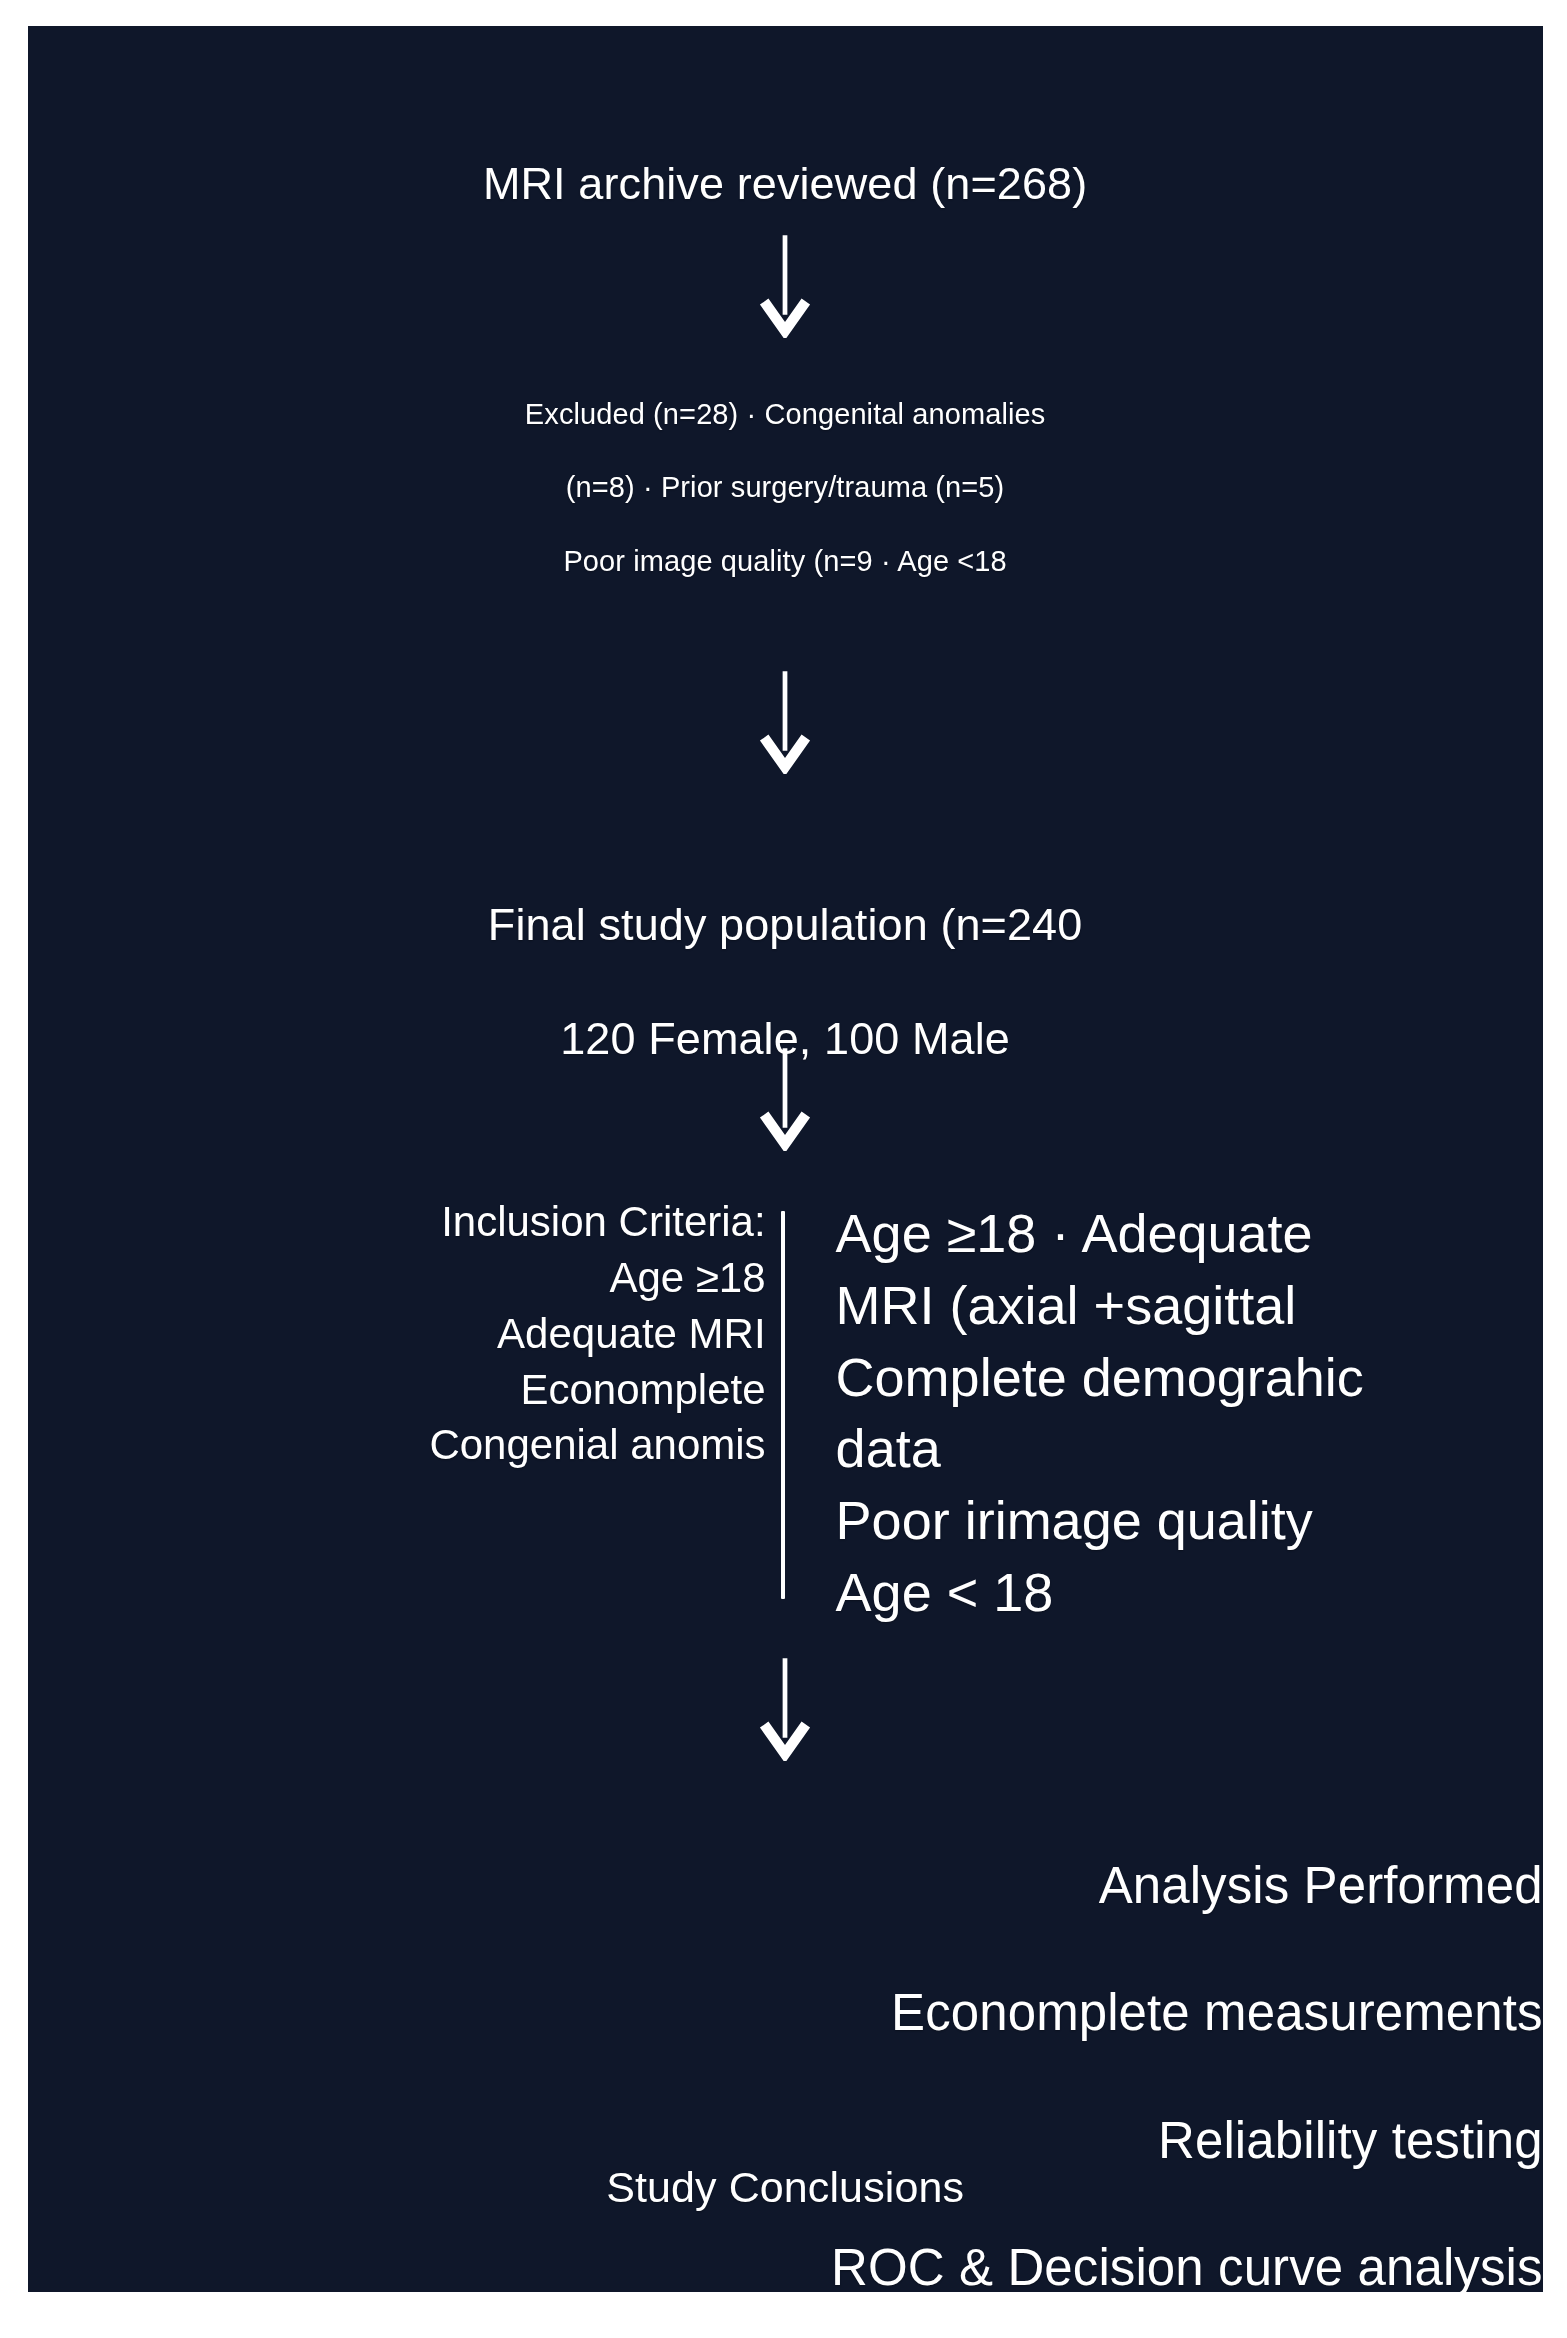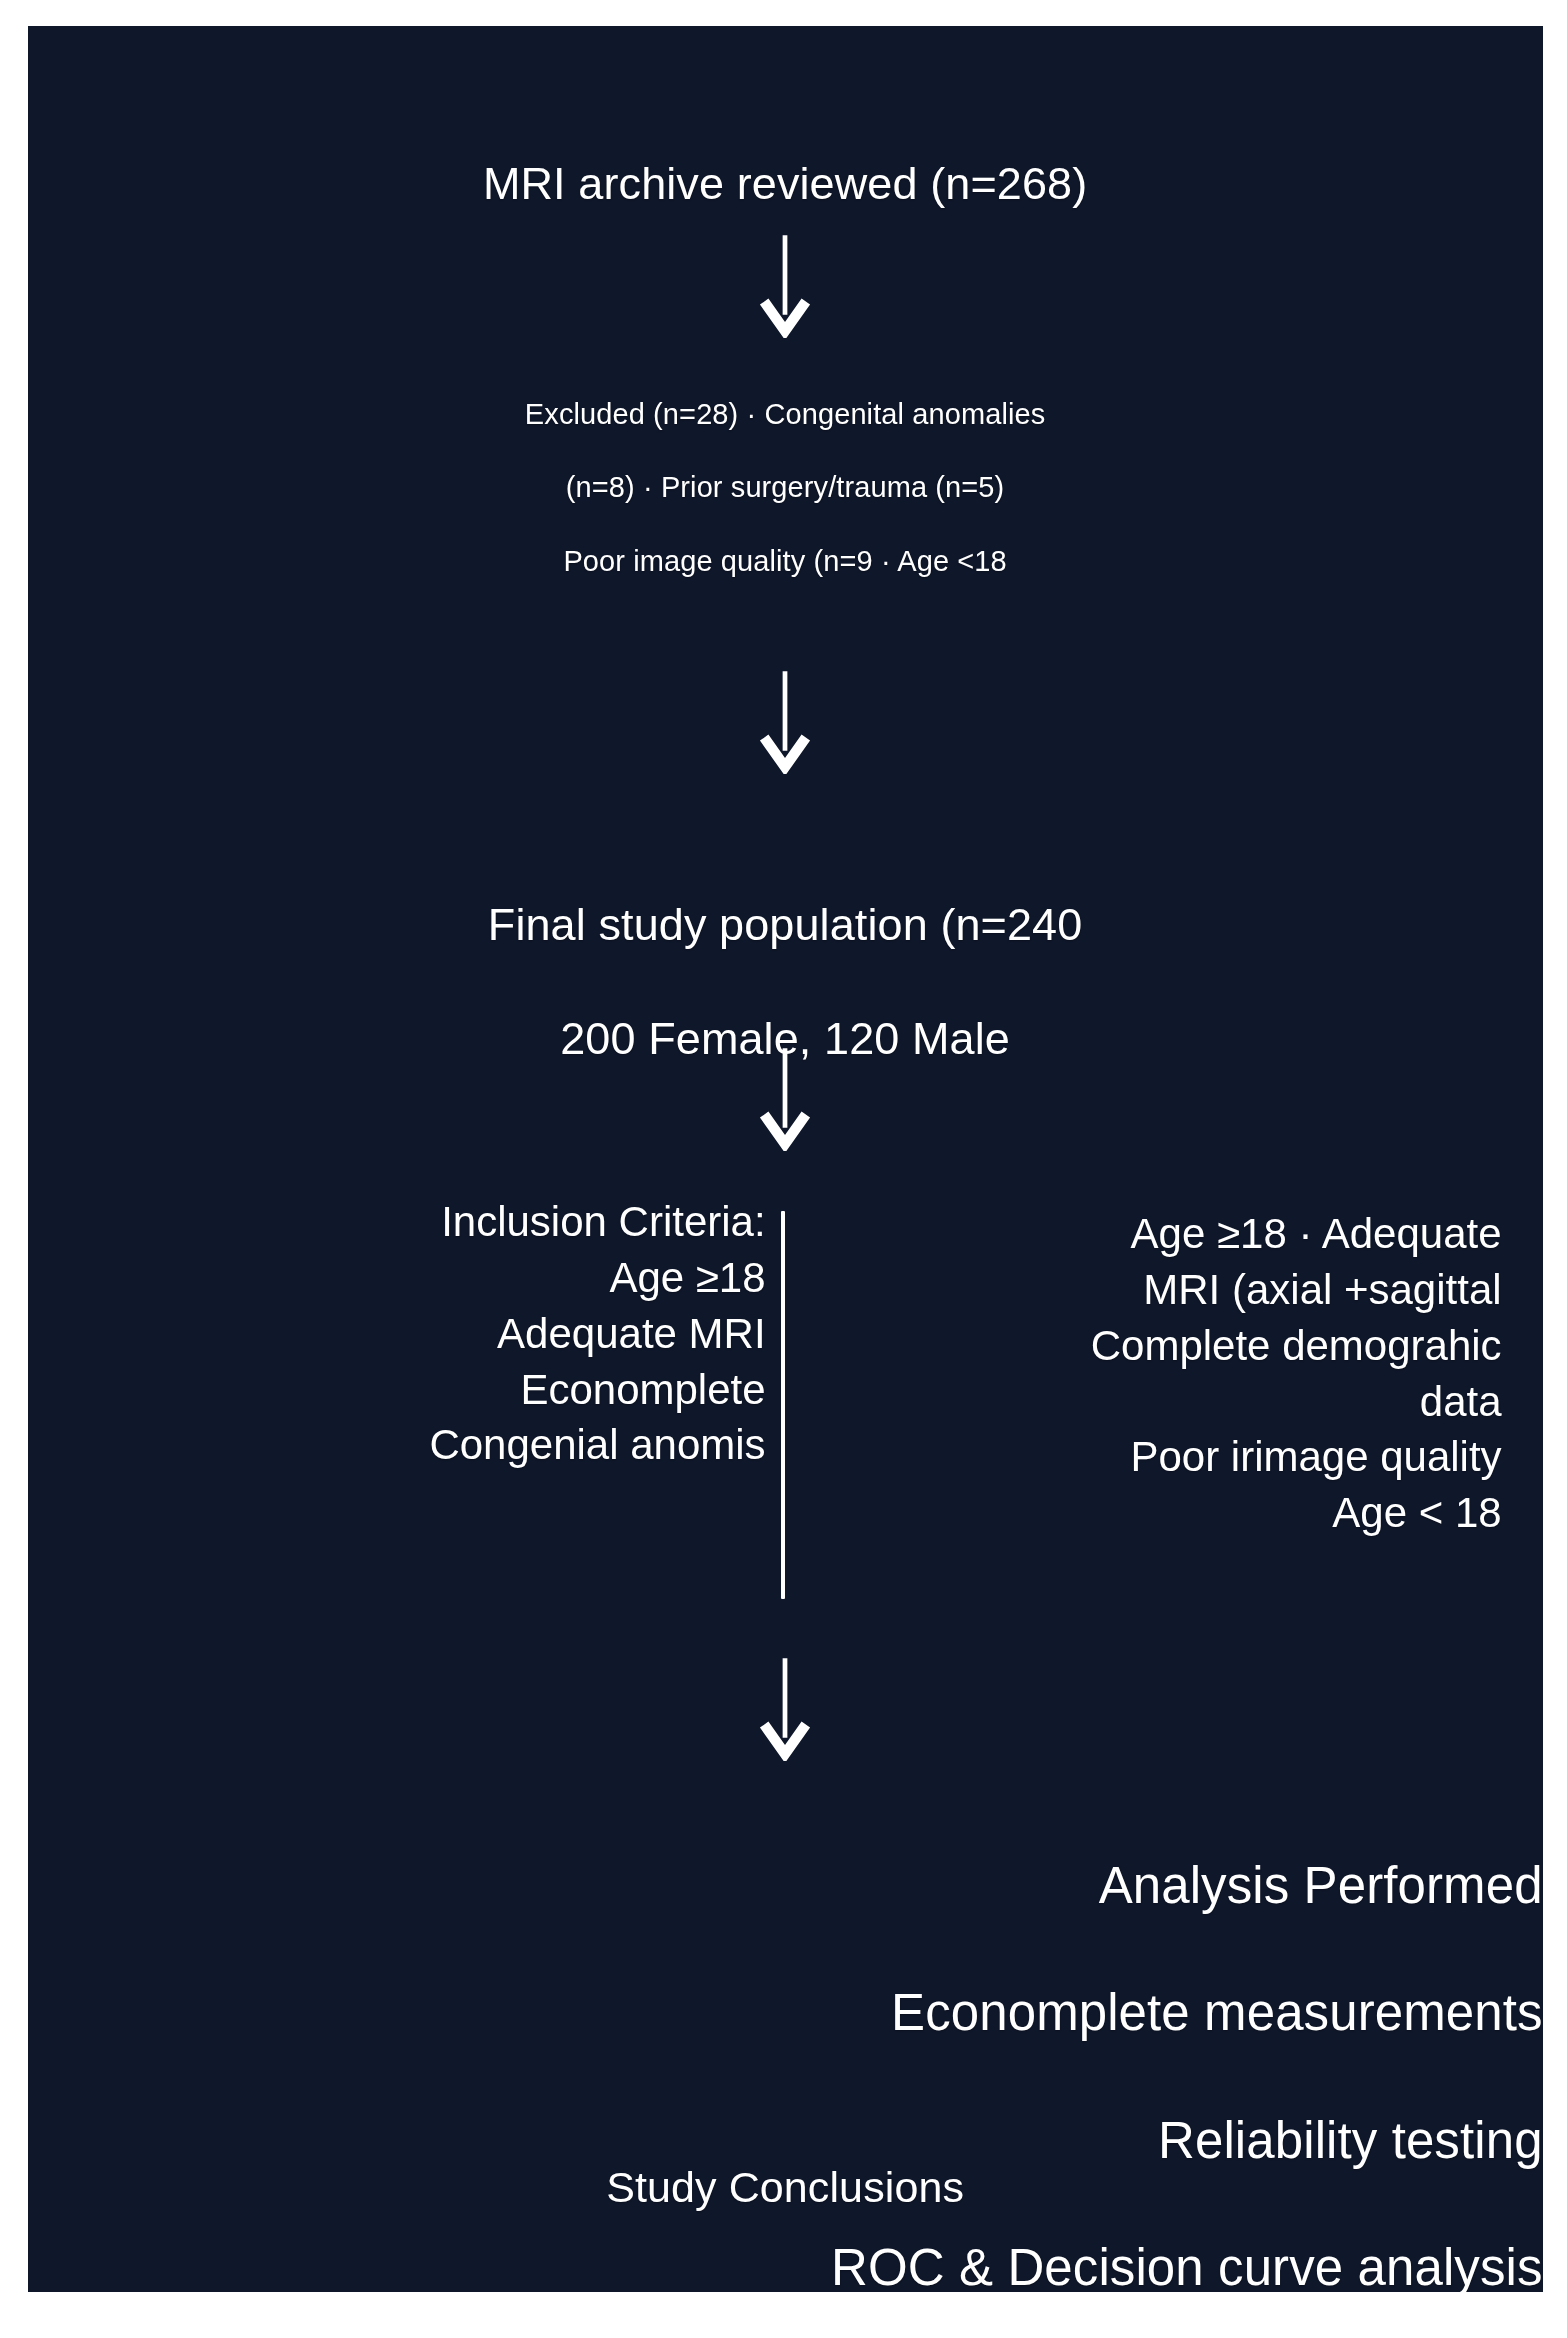--- a/index.html
+++ b/index.html
@@ -76,25 +76,25 @@
     width: 681px;
     text-align: right;
     color: #ffffff;
     font-size: 42px;
     line-height: 1.33;
     text-shadow: 0 1px 1.9px rgba(0,0,0,0.30);
   }
   #criteria-right {
     position: absolute;
     left: 808px;
-    top: 12px;
+    top: 4px;
     width: 666px;
-    text-align: right;
+    text-align: left;
     color: #ffffff;
-    font-size: 42px;
+    font-size: 54px;
     line-height: 1.33;
     text-shadow: 0 1px 1.9px rgba(0,0,0,0.30);
   }
   .criteria-line { display: block; }
 
   #criteria-divider {
     position: absolute;
     left: 753px;
     top: 17px;
     width: 4.8px;
@@ -138,21 +138,21 @@
 
   <span class="arrow" id="arrow-2">
     <svg width="53" height="105" viewBox="0 0 56 110" aria-hidden="true">
       <line x1="28" y1="2" x2="28" y2="86" stroke="#ffffff" stroke-width="5"></line>
       <polyline points="6,72 28,103 50,72" fill="none" stroke="#ffffff" stroke-width="11" stroke-linecap="butt" stroke-linejoin="miter"></polyline>
     </svg>
   </span>
 
   <div class="node" id="node-final-population">
     <span class="node-line">Final study population (n=240</span>
-    <span class="node-line">200 Female, 120 Male</span>
+    <span class="node-line">120 Female, 100 Male</span>
   </div>
 
   <span class="arrow" id="arrow-3">
     <svg width="53" height="105" viewBox="0 0 56 110" aria-hidden="true">
       <line x1="28" y1="2" x2="28" y2="86" stroke="#ffffff" stroke-width="5"></line>
       <polyline points="6,72 28,103 50,72" fill="none" stroke="#ffffff" stroke-width="11" stroke-linecap="butt" stroke-linejoin="miter"></polyline>
     </svg>
   </span>
 
   <div id="criteria-block">

